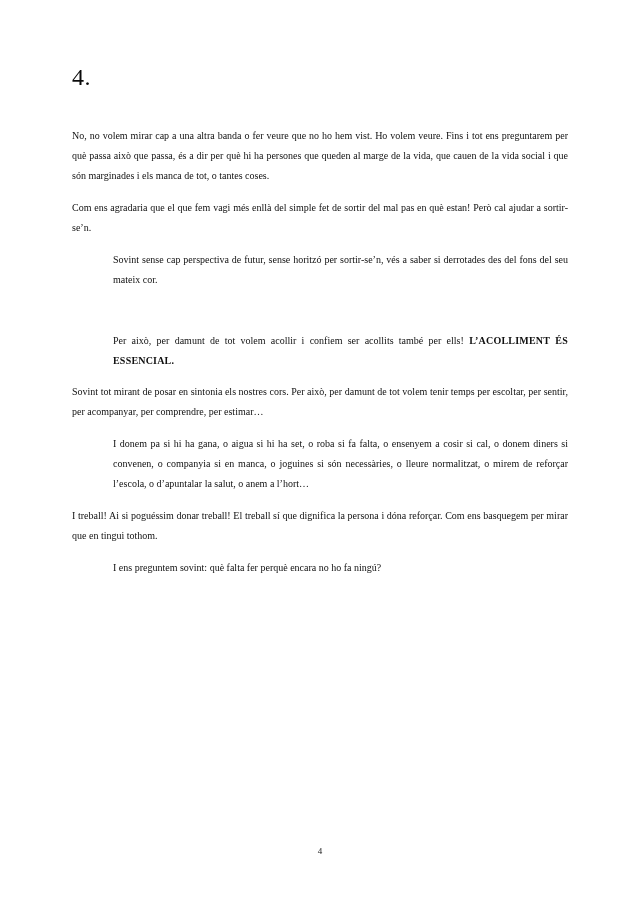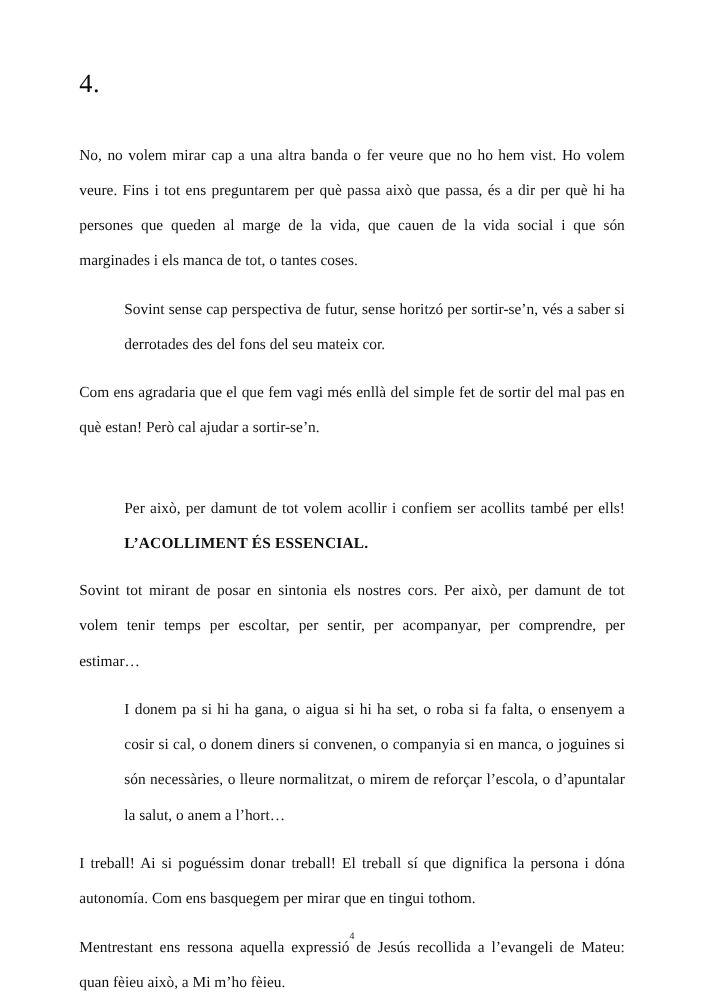--- a/index.html
+++ b/index.html
@@ -34,22 +34,22 @@
   .section-number {
     font-size: 24px;
     line-height: 30px;
     font-weight: 400;
     letter-spacing: 0.5px;
     margin: 0 0 34px 0;
     color: #0a0a0a;
   }
 
   .para {
-    font-size: 14px;
-    line-height: 32px;
+    font-size: 10px;
+    line-height: 20px;
     text-align: justify;
     text-justify: inter-word;
     margin: 0 0 12px 0;
     color: #101010;
     -webkit-font-smoothing: antialiased;
   }
 
   
   .para.indent {
     margin-left: 41px;
@@ -82,34 +82,34 @@
 <body>
 
 <div class="page">
 
   <div class="content">
 
     <h1 class="section-number">4.</h1>
 
     <p class="para">No, no volem mirar cap a una altra banda o fer veure que no ho hem vist. Ho volem veure. Fins i tot ens preguntarem per què passa això que passa, és a dir per què hi ha persones que queden al marge de la vida, que cauen de la vida social i que són marginades i els manca de tot, o tantes coses.</p>
 
+    <p class="para">Com ens agradaria que el que fem vagi més enllà del simple fet de sortir del mal pas en què estan! Però cal ajudar a sortir-se’n.</p>
+
     <p class="para indent">Sovint sense cap perspectiva de futur, sense horitzó per sortir-se’n, vés a saber si derrotades des del fons del seu mateix cor.</p>
-
-    <p class="para">Com ens agradaria que el que fem vagi més enllà del simple fet de sortir del mal pas en què estan! Però cal ajudar a sortir-se’n.</p>
 
     <p class="para indent tight"><span>Per això, per damunt de tot volem acollir i confiem ser acollits també per ells!</span> <span class="bold-line">L’ACOLLIMENT ÉS ESSENCIAL.</span></p>
 
     <p class="para">Sovint tot mirant de posar en sintonia els nostres cors. Per això, per damunt de tot volem tenir temps per escoltar, per sentir, per acompanyar, per comprendre, per estimar…</p>
 
     <p class="para indent">I donem pa si hi ha gana, o aigua si hi ha set, o roba si fa falta, o ensenyem a cosir si cal, o donem diners si convenen, o companyia si en manca, o joguines si són necessàries, o lleure normalitzat, o mirem de reforçar l’escola, o d’apuntalar la salut, o anem a l’hort…</p>
 
-    <p class="para">I treball! Ai si poguéssim donar treball! El treball sí que dignifica la persona i dóna autonomía. Com ens basquegem per mirar que en tingui tothom.</p>
+    <p class="para">I treball! Ai si poguéssim donar treball! El treball sí que dignifica la persona i dóna reforçar. Com ens basquegem per mirar que en tingui tothom.</p>
 
+    <p class="para indent">I ens preguntem sovint: què falta fer perquè encara no ho fa ningú?</p>
 
-    <p class="para">Mentrestant ens ressona aquella expressió de Jesús recollida a l’evangeli de Mateu: quan fèieu això, a Mi m’ho fèieu.</p>
 
 
   </div>
 
   <div class="footer">
     <span>4</span>
   </div>
 
 </div>
 

